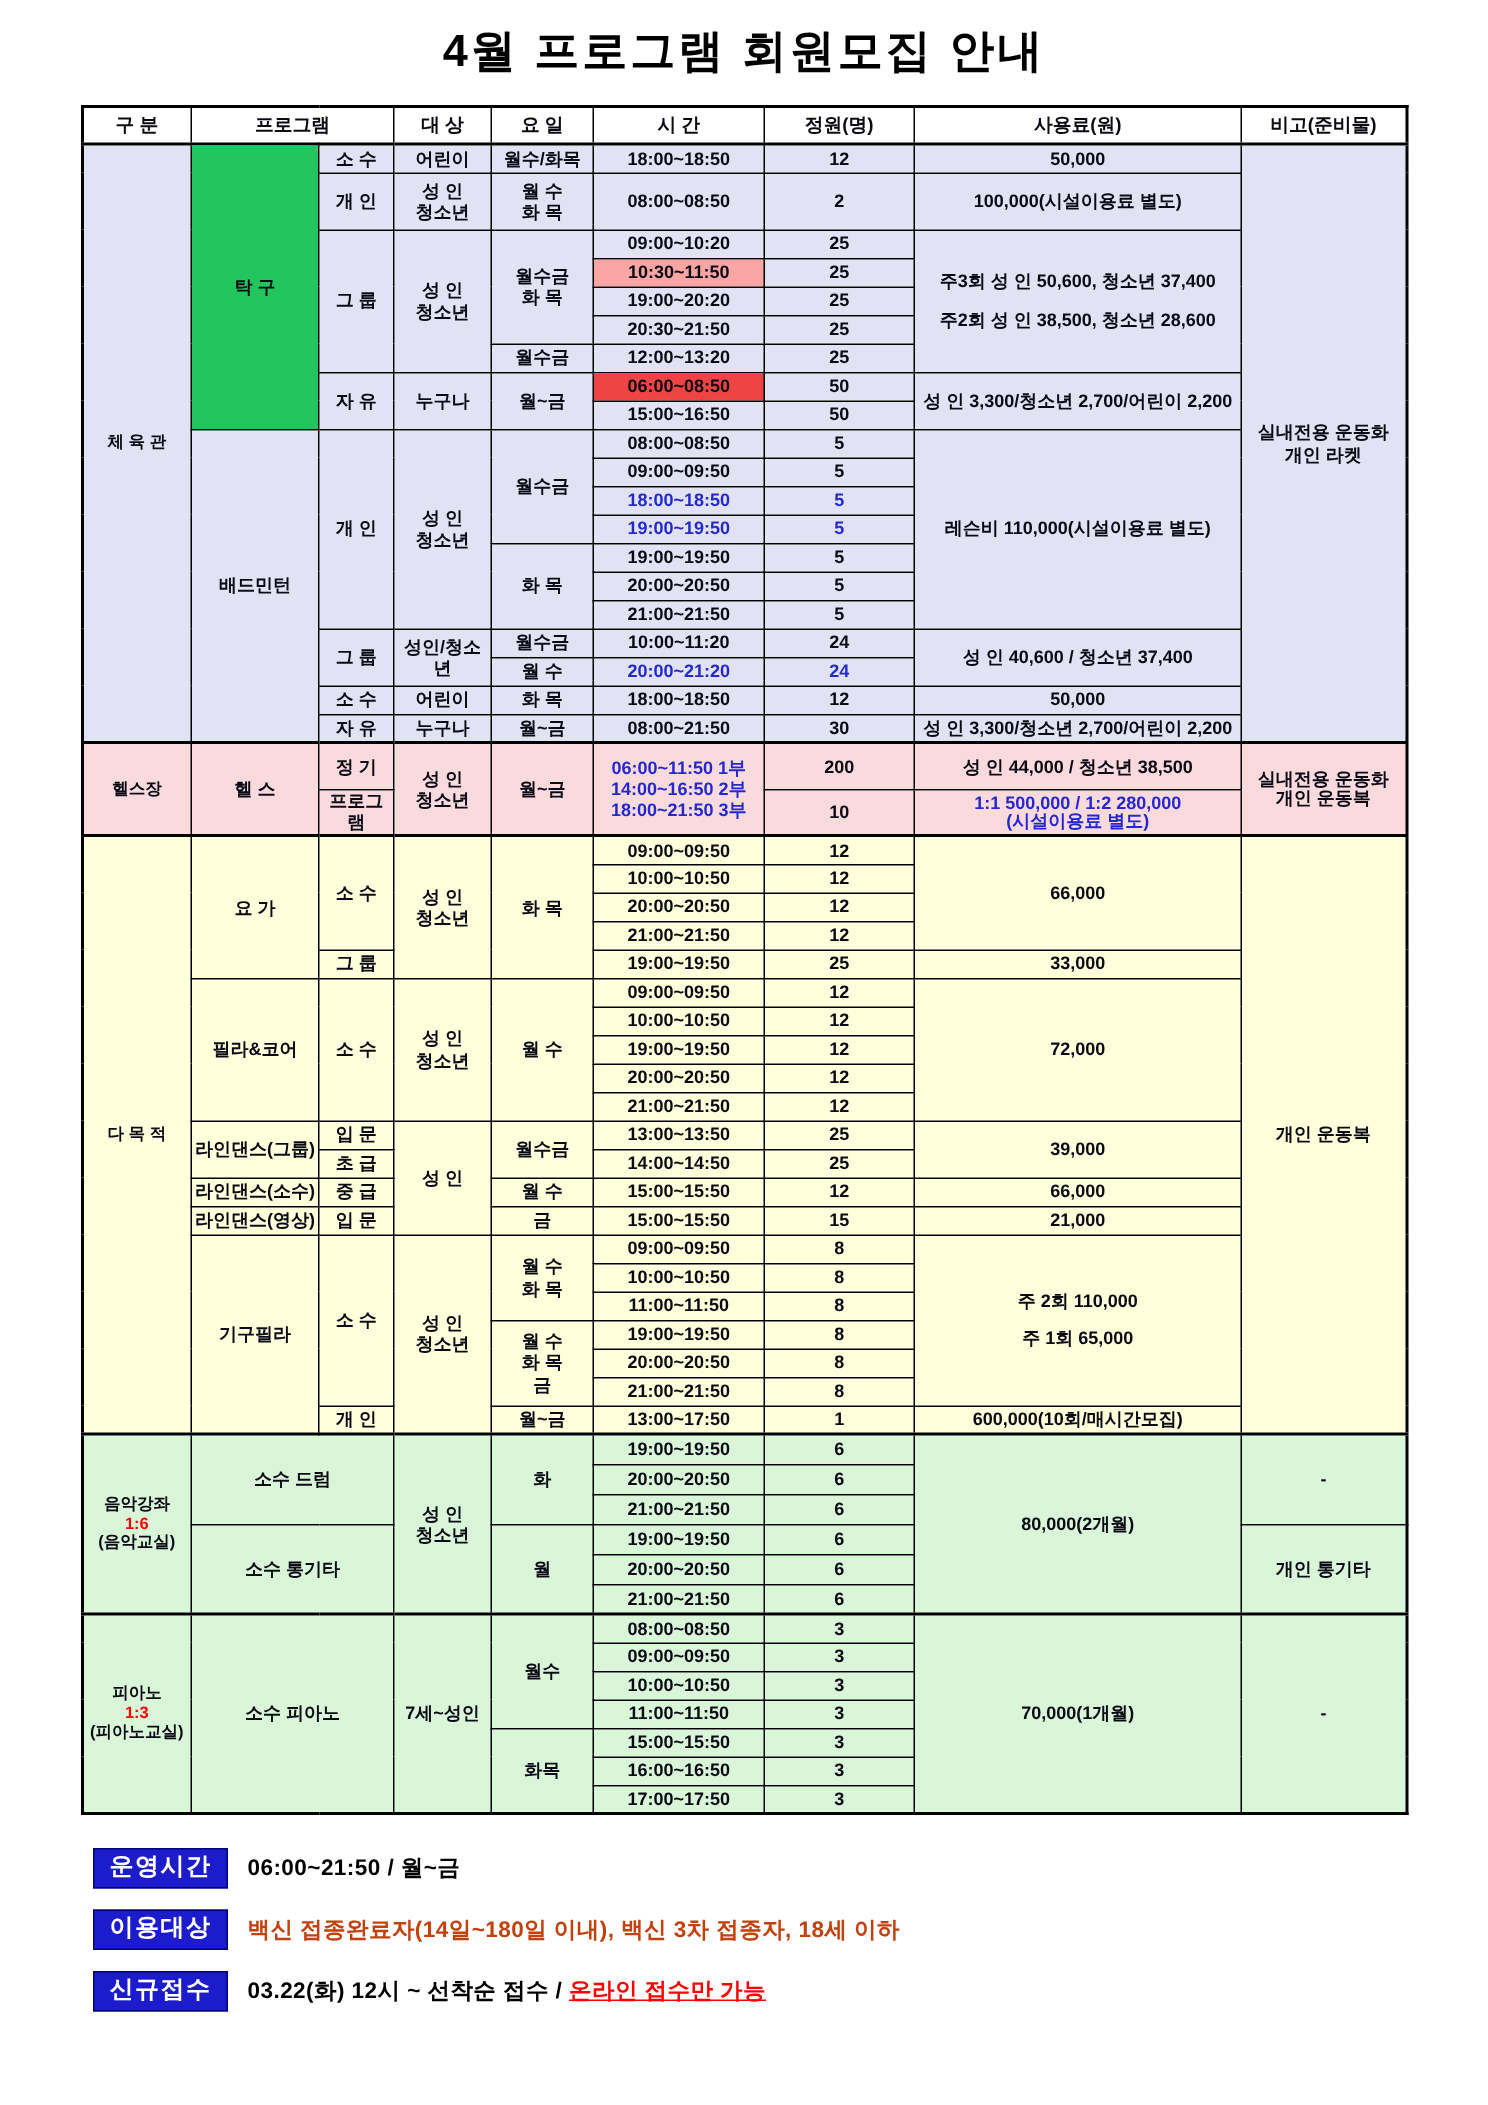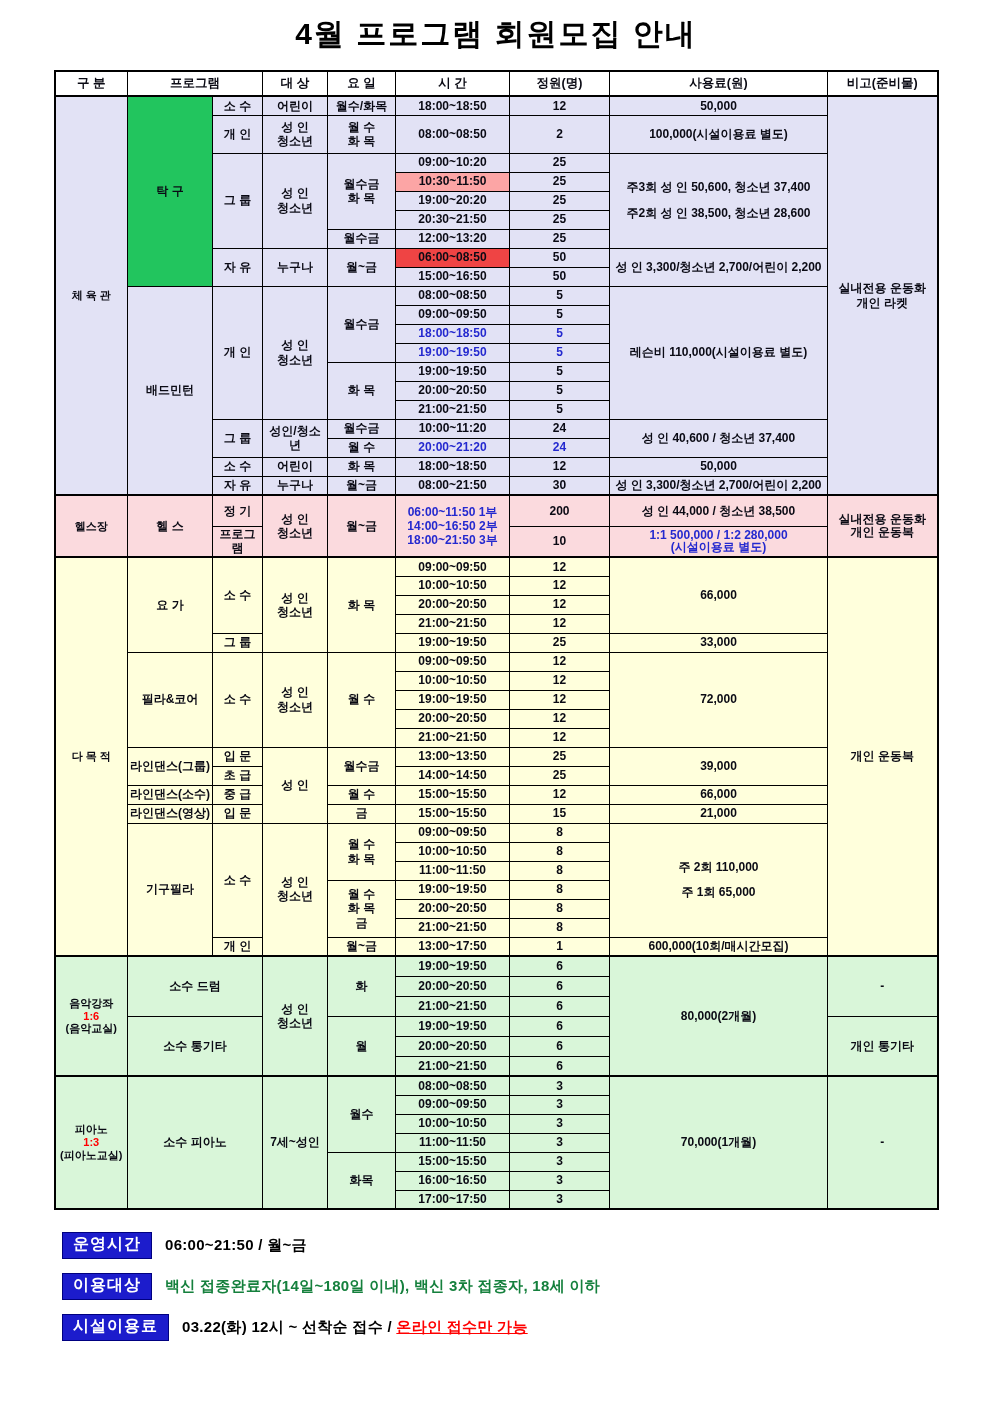--- a/index.html
+++ b/index.html
@@ -417,19 +417,19 @@
     </tbody>
 </table>
 
 <div class="footer">
     <div class="note-line">
       <span class="note-badge" style="background: rgb(28, 28, 204);">운영시간</span>
       <span class="note-text"><span style="color: rgb(0, 0, 0);">06:00~21:50  /  월~금</span></span>
     </div>
     <div class="note-line">
       <span class="note-badge" style="background: rgb(28, 28, 204);">이용대상</span>
-      <span class="note-text"><span style="color: #15803d;">백신 접종완료자(14일~180일 이내), 백신 3차 접종자, 18세 이하</span></span>
+      <span class="note-text"><span style="color: #c2410c;">백신 접종완료자(14일~180일 이내), 백신 3차 접종자, 18세 이하</span></span>
     </div>
     <div class="note-line">
-      <span class="note-badge" style="background: rgb(28, 28, 204);">시설이용료</span>
+      <span class="note-badge" style="background: rgb(28, 28, 204);">신규접수</span>
       <span class="note-text"><span style="color: rgb(0, 0, 0);">03.22(화) 12시 ~ 선착순 접수 / </span><span class="u" style="color: rgb(255, 0, 0);">온라인 접수만 가능</span></span>
     </div>
   </div>
 
 </body></html>

